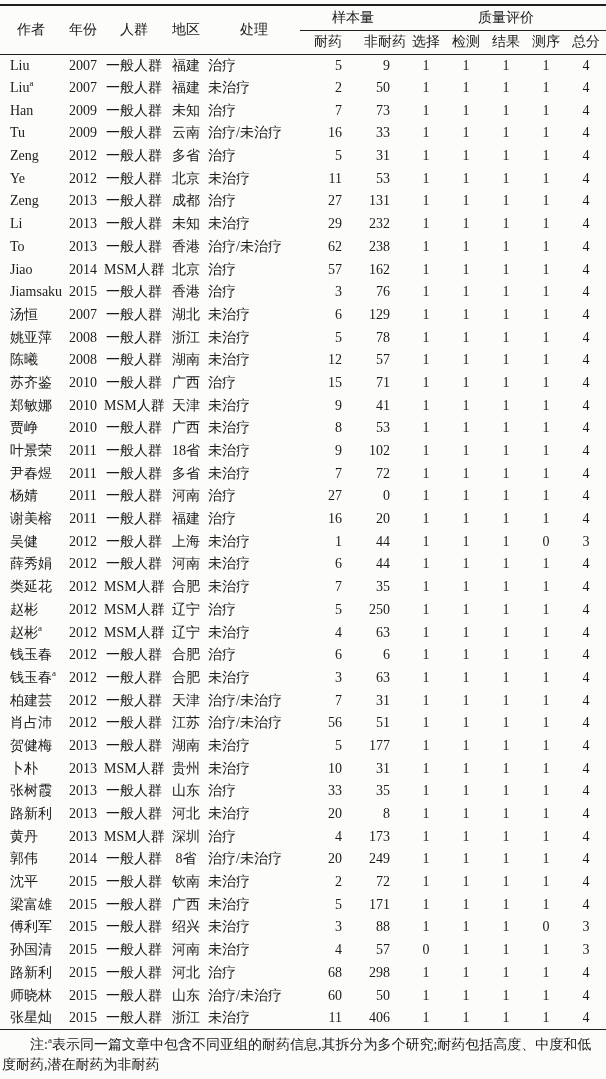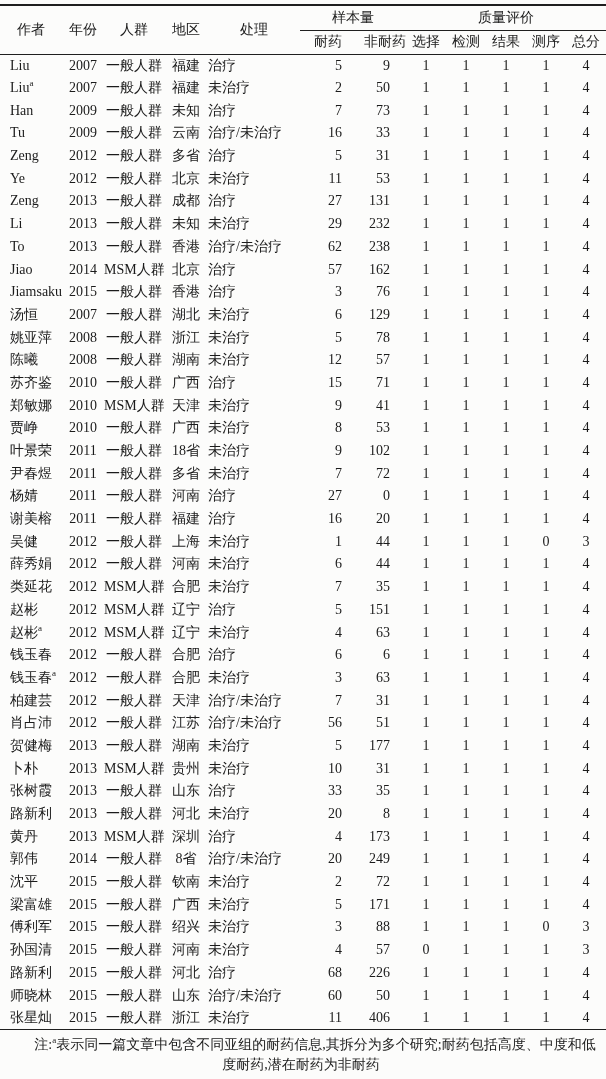--- a/index.html
+++ b/index.html
@@ -60,21 +60,20 @@
   td.nonres{text-align:right;padding-right:16px;}
   td.q{text-align:center;}
   sup{font-size:9px;line-height:0;vertical-align:super;}
   .footnote{
     margin-top:5px;
     width:600px;
     padding-left:2px;
     text-indent:2em;
     font-size:14px;
     line-height:20px;
-    text-align:center;
   }
 </style>
 </head>
 <body>
 
 <div class="page">
 
   <table>
     <colgroup>
       <col class="c-author">
@@ -447,21 +446,21 @@
     <td class="q">1</td>
     <td class="q">4</td>
   </tr>
         <tr>
     <td class="author">赵彬</td>
     <td class="year">2012</td>
     <td class="pop">MSM人群</td>
     <td class="region">辽宁</td>
     <td class="treat">治疗</td>
     <td class="res">5</td>
-    <td class="nonres">151</td>
+    <td class="nonres">250</td>
     <td class="q">1</td>
     <td class="q">1</td>
     <td class="q">1</td>
     <td class="q">1</td>
     <td class="q">4</td>
   </tr>
         <tr>
     <td class="author">赵彬<sup>a</sup></td>
     <td class="year">2012</td>
     <td class="pop">MSM人群</td>
@@ -671,21 +670,21 @@
     <td class="q">1</td>
     <td class="q">3</td>
   </tr>
         <tr>
     <td class="author">路新利</td>
     <td class="year">2015</td>
     <td class="pop">一般人群</td>
     <td class="region">河北</td>
     <td class="treat">治疗</td>
     <td class="res">68</td>
-    <td class="nonres">226</td>
+    <td class="nonres">298</td>
     <td class="q">1</td>
     <td class="q">1</td>
     <td class="q">1</td>
     <td class="q">1</td>
     <td class="q">4</td>
   </tr>
         <tr>
     <td class="author">师晓林</td>
     <td class="year">2015</td>
     <td class="pop">一般人群</td>

